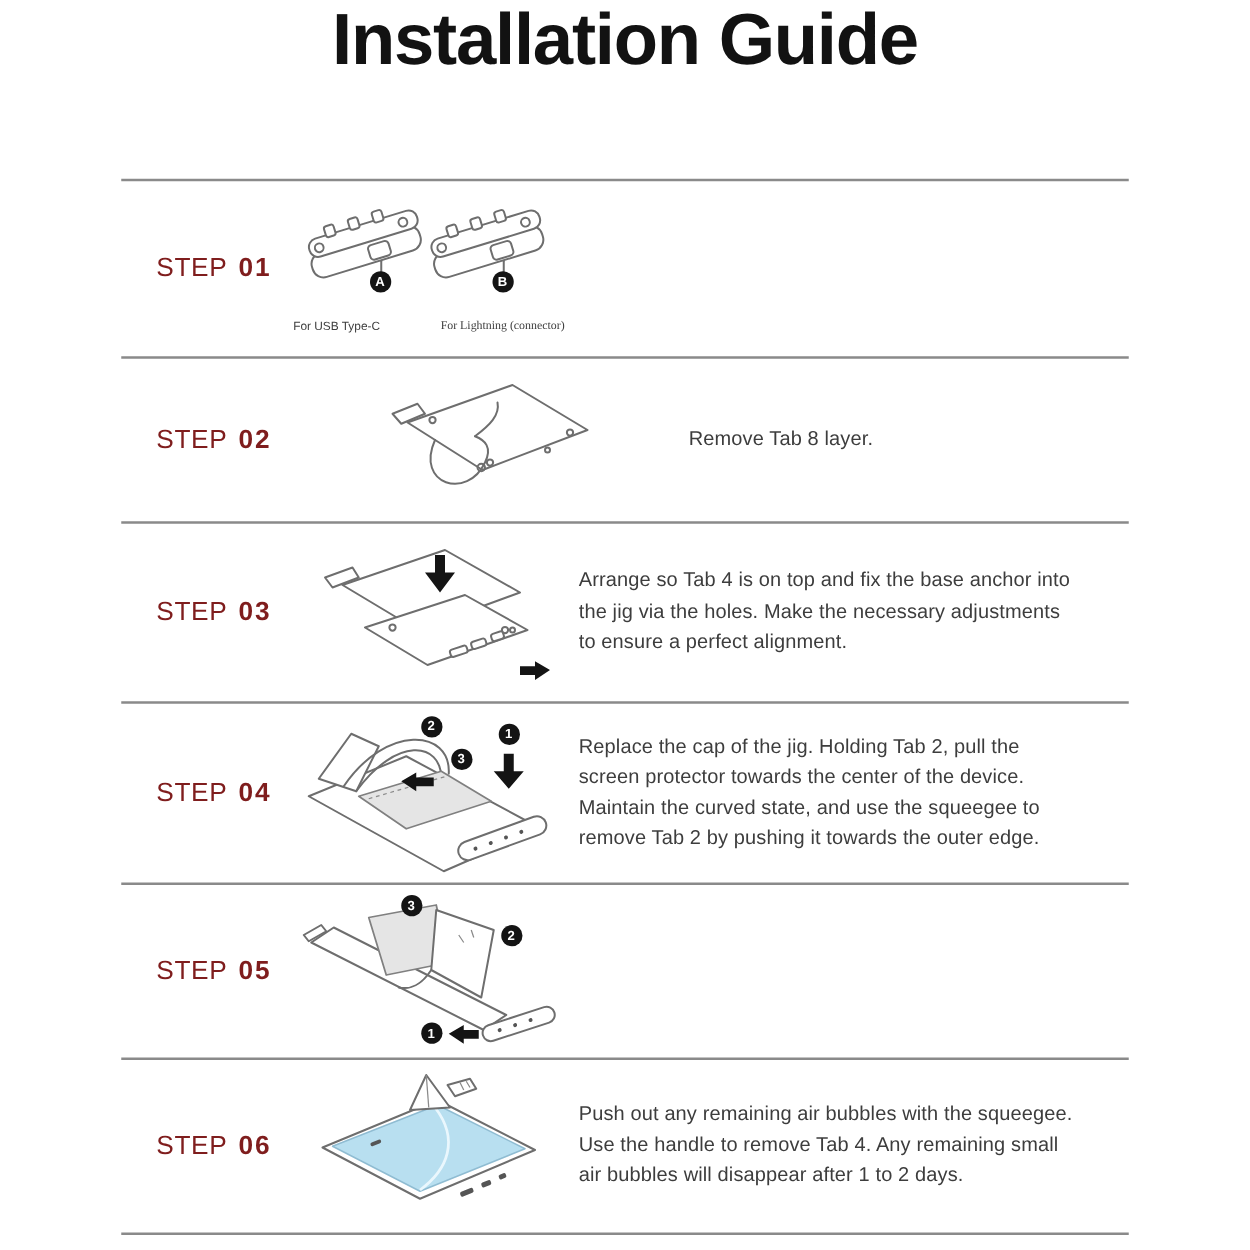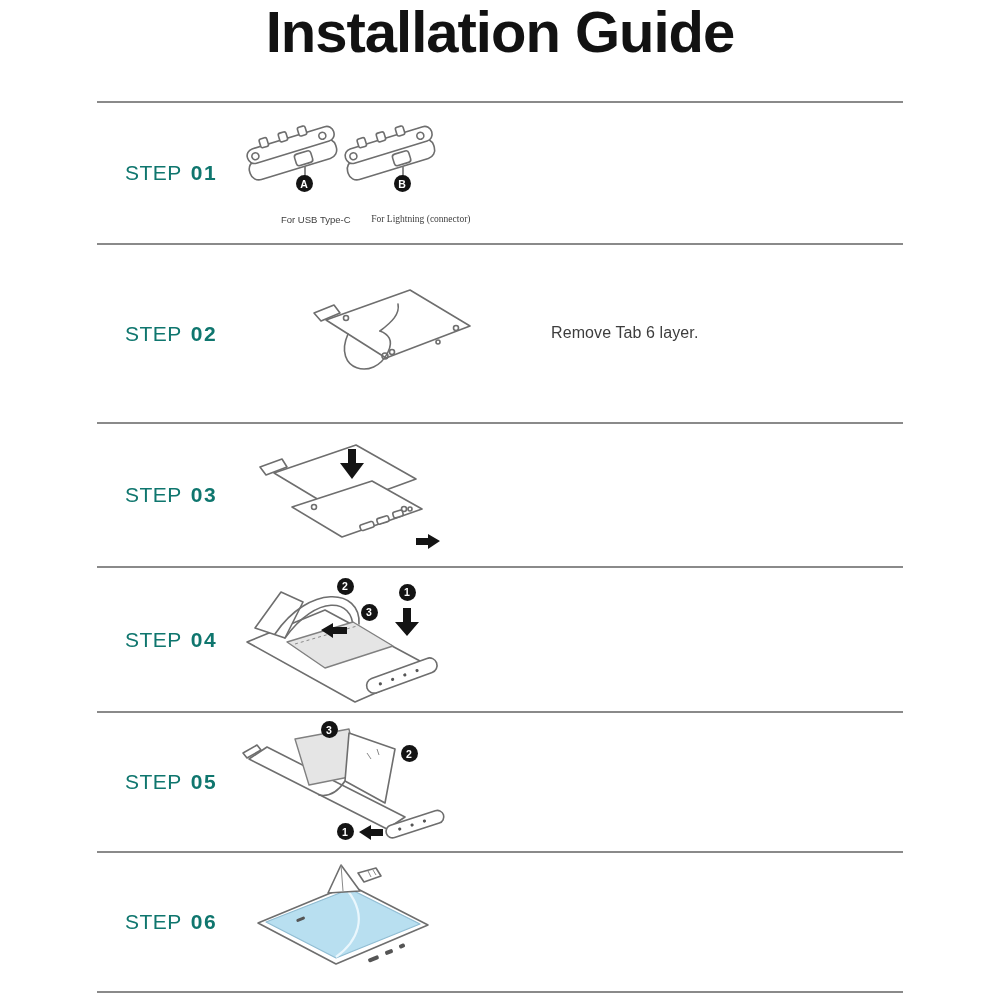--- a/index.html
+++ b/index.html
@@ -1,53 +1,53 @@
 <!DOCTYPE html>
 <html><head>
 <meta charset="utf-8">
 <style>
   html,body{margin:0;padding:0;background:#fff;}
   .page{
     position:relative;width:1000px;height:1000px;background:#ffffff;
     font-family:"Liberation Sans",sans-serif;overflow:hidden;
   }
-  .title-wrap{height:101px;display:flex;justify-content:center;align-items:flex-start;padding-top:2px;box-sizing:border-box;}
+  .title-wrap{height:143px;display:flex;justify-content:center;align-items:flex-start;padding-top:2px;box-sizing:border-box;}
   .title{
     margin:0;font-size:58px;font-weight:bold;color:#121212;letter-spacing:-1px;line-height:1.05;
   }
   .guide{margin:0 97px;}
   .step-row{
     box-sizing:border-box;border-top:2px solid #8a8a8a;
     display:flex;align-items:center;padding-left:28px;
   }
   .step-row:last-child{border-bottom:2px solid #8a8a8a;}
-  .r1{height:142px;} .r2{height:179px;gap:44px;} .r3{height:144px;}
+  .r1{height:142px;} .r2{height:132px;gap:44px;} .r3{height:144px;}
   .r4{height:145px;} .r5{height:140px;} .r6{height:142px;}
-  .step-label{width:108px;flex:0 0 108px;font-size:21px;color:#0f766e;white-space:nowrap;}
+  .step-label{width:108px;flex:0 0 108px;font-size:21px;color:#7f1d1d;white-space:nowrap;}
   .step-word{font-weight:400;letter-spacing:0.5px;}
   .step-num{font-weight:700;margin-left:9px;letter-spacing:1.5px;}
   .fig-col{width:222px;flex:0 0 222px;display:flex;justify-content:center;}
   .fig{position:relative;}
   .desc{
     flex:1;padding-left:8px;font-size:16px;line-height:24.5px;color:#3d3d3d;
     white-space:pre-line;letter-spacing:0.1px;
   }
   
   svg .shape{fill:#ffffff;stroke:#6e6e6e;stroke-width:1.6;stroke-linejoin:round;stroke-linecap:round;}
   svg .ln{fill:none;stroke:#6e6e6e;stroke-width:1.6;stroke-linejoin:round;stroke-linecap:round;}
   svg .thin{fill:none;stroke:#8a8a8a;stroke-width:1;stroke-linejoin:round;}
   svg .shade{fill:#e5e5e5;stroke:#808080;stroke-width:1.4;stroke-linejoin:round;}
   svg .blk{fill:#141414;stroke:none;}
   svg .dark{fill:#555;stroke:none;}
   .badge{
     position:absolute;width:17px;height:17px;border-radius:50%;background:#141414;color:#fff;
     font-size:10.5px;font-weight:bold;display:flex;align-items:center;justify-content:center;
   }
   .caption{
-    position:absolute;font-size:9.5px;color:#3d3d3d;text-align:right;letter-spacing:0px;
+    position:absolute;font-size:9.5px;color:#3d3d3d;text-align:left;letter-spacing:0px;
   }
 </style>
 </head>
 <body>
 
 <div class="page">
 
   <div class="title-wrap">
     <h1 class="title">Installation Guide</h1>
   </div>
@@ -104,21 +104,21 @@
             <circle class="ln" cx="58" cy="40" r="2.5"></circle>
             <circle class="ln" cx="168" cy="50" r="2.5"></circle>
             <circle class="ln" cx="150" cy="64" r="2"></circle>
             <circle class="ln" cx="104" cy="74" r="2.5"></circle>
             <path class="ln" d="M60,56 C44,92 86,104 100,74 C106,62 100,56 92,53"></path>
             <path class="ln" d="M92,53 C104,44 112,36 110,26"></path>
             <circle class="ln" cx="97" cy="78" r="3"></circle>
           </svg>
         </div>
       </div>
-      <div class="desc">Remove Tab 6 layer.</div>
+      <div class="desc">Remove Tab 8 layer.</div>
     </section>
 
     <section class="step-row r3">
       <div class="step-label">
         <span class="step-word">STEP</span><span class="step-num">03</span>
       </div>
       <div class="fig-col">
         <div class="fig" style="width:200px;height:120px;">
           <svg width="200" height="120" viewBox="0 0 200 120">
             <path class="shape" d="M30,38 L112,10 L172,44 L90,74 Z"></path>
@@ -130,20 +130,23 @@
             <g>
               <rect class="shape" x="116" y="88" width="14" height="6" rx="2" transform="rotate(-18 123 91)"></rect>
               <rect class="shape" x="133" y="82" width="12" height="6" rx="2" transform="rotate(-18 139 85)"></rect>
               <rect class="shape" x="149" y="76" width="10" height="6" rx="2" transform="rotate(-18 154 79)"></rect>
               <circle class="ln" cx="166" cy="74" r="2"></circle>
             </g>
             <path class="blk" d="M196,106 L184,99 L184,103 L172,103 L172,110 L184,110 L184,114 Z"></path>
           </svg>
         </div>
       </div>
+      <div class="desc">Arrange so Tab 4 is on top and fix the base anchor into
+the jig via the holes. Make the necessary adjustments
+to ensure a perfect alignment.</div>
     </section>
 
     <section class="step-row r4">
       <div class="step-label">
         <span class="step-word">STEP</span><span class="step-num">04</span>
       </div>
       <div class="fig-col">
         <div class="fig" style="width:215px;height:128px;">
           <svg width="215" height="128" viewBox="0 0 215 128">
             <path class="shape" d="M10,66 L88,34 L196,92 L118,126 Z"></path>
@@ -160,20 +163,24 @@
               <circle class="dark" cx="181" cy="100" r="1.6"></circle>
             </g>
             <path class="blk" d="M166,32 L174,32 L174,46 L182,46 L170,60 L158,46 L166,46 Z"></path>
             <path class="blk" d="M84,54 L96,47 L96,51 L110,51 L110,58 L96,58 L96,62 Z"></path>
           </svg>
           <span class="badge" style="left:100px;top:2px;">2</span>
           <span class="badge" style="left:124px;top:28px;">3</span>
           <span class="badge" style="left:162px;top:8px;">1</span>
         </div>
       </div>
+      <div class="desc">Replace the cap of the jig. Holding Tab 2, pull the
+screen protector towards the center of the device.
+Maintain the curved state, and use the squeegee to
+remove Tab 2 by pushing it towards the outer edge.</div>
     </section>
 
     <section class="step-row r5">
       <div class="step-label">
         <span class="step-word">STEP</span><span class="step-num">05</span>
       </div>
       <div class="fig-col">
         <div class="fig" style="width:215px;height:126px;">
           <svg width="215" height="126" viewBox="0 0 215 126">
             <path class="shape" d="M12,40 L30,28 L168,98 L150,110 Z"></path>
@@ -211,16 +218,19 @@
             <path class="thin" d="M97,4 L99,30"></path>
             <path class="shape" d="M114,12 L132,7 L137,15 L120,21 Z"></path>
             <path class="thin" d="M124,10 L127,16 M129,9 L132,14"></path>
             <rect class="dark" x="124" y="96" width="11" height="4" rx="1.5" transform="rotate(-22 129 98)"></rect>
             <rect class="dark" x="141" y="89" width="8" height="4" rx="1.5" transform="rotate(-22 145 91)"></rect>
             <rect class="dark" x="155" y="83" width="6" height="4" rx="1.5" transform="rotate(-22 158 85)"></rect>
             <rect class="dark" x="52" y="57" width="9" height="3" rx="1.5" transform="rotate(-22 56 58)"></rect>
           </svg>
         </div>
       </div>
+      <div class="desc">Push out any remaining air bubbles with the squeegee.
+Use the handle to remove Tab 4. Any remaining small
+air bubbles will disappear after 1 to 2 days.</div>
     </section>
 
   </div>
 </div>
 
 </body></html>

